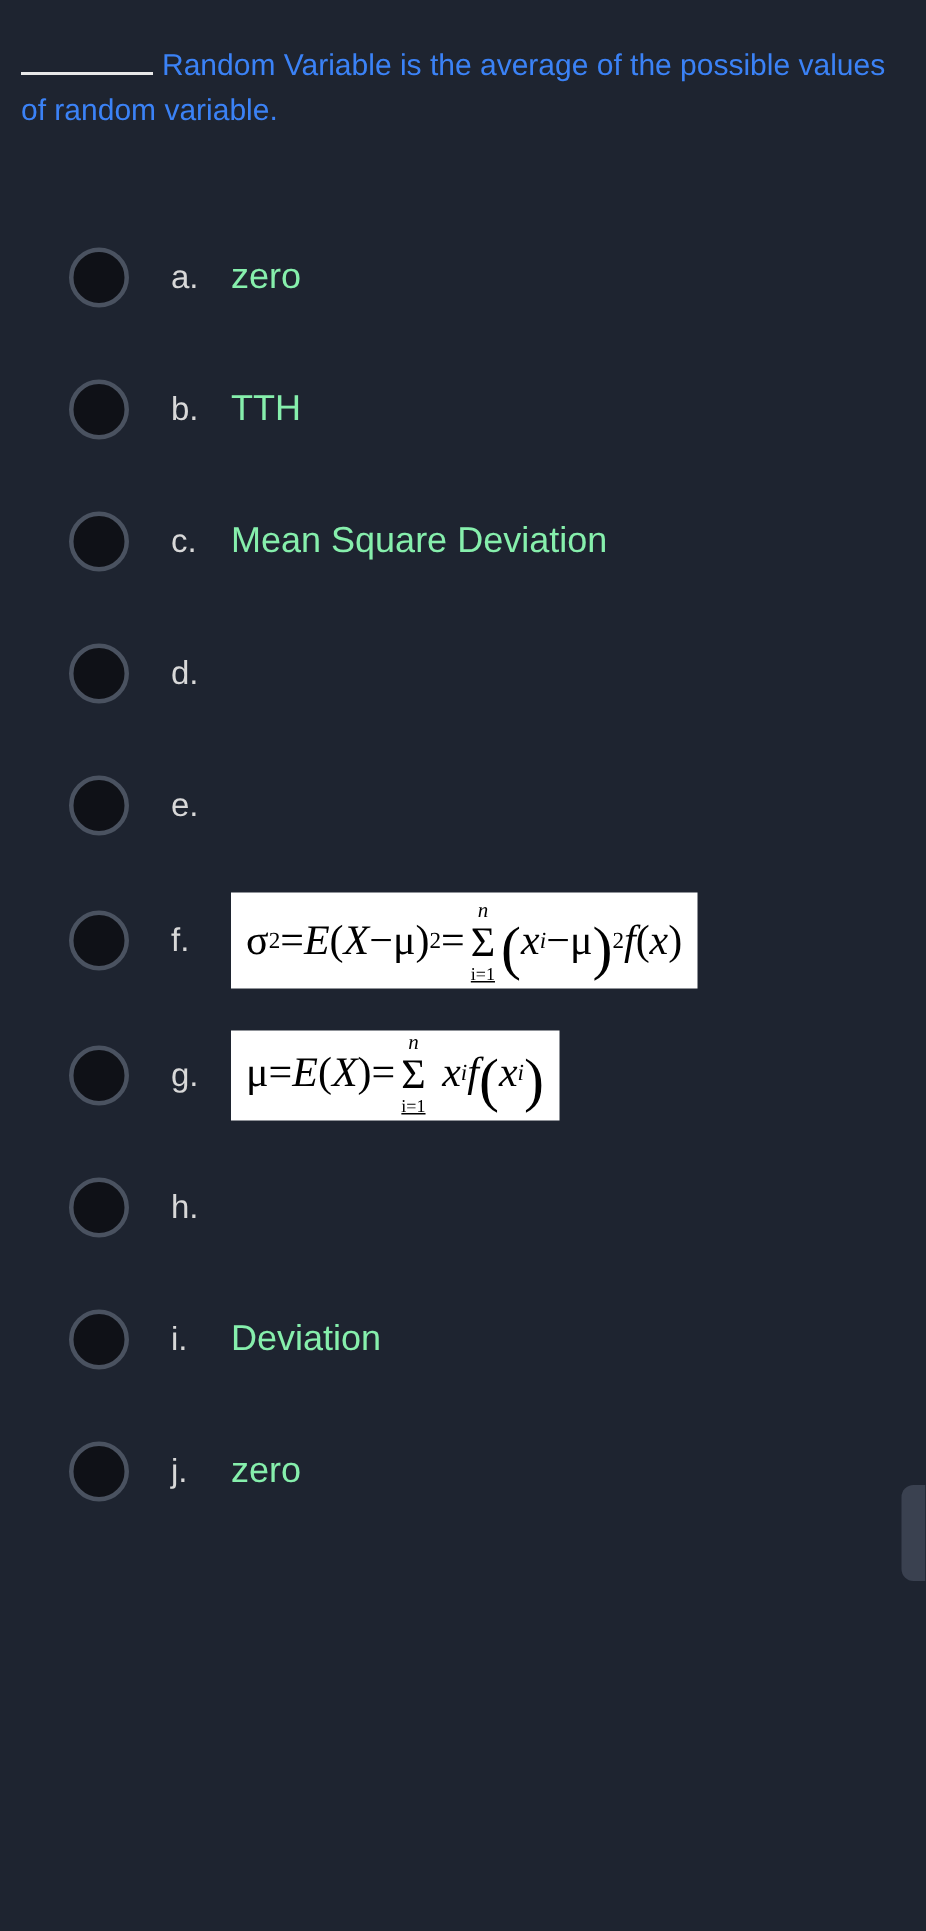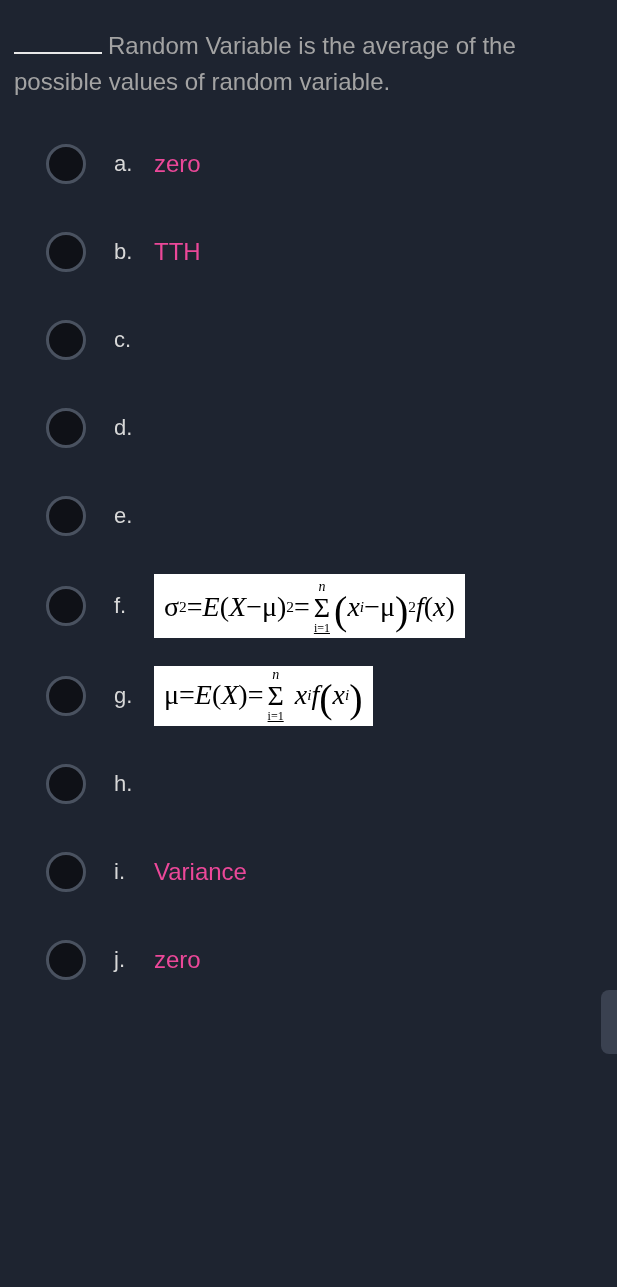--- a/index.html
+++ b/index.html
@@ -11,24 +11,24 @@
       background-color: #1e2430;
       color: #e8e8e8;
       font-family: Arial, Helvetica, sans-serif;
       width: 617px;
       height: 1287px;
       padding: 28px 14px 0 14px;
       position: relative;
       overflow: hidden;
     }
     .question {
-      font-size: 24px;
+      font-size: 20px;
       line-height: 1.5;
-      margin-bottom: 34px;
-      color: #a3a3a3;
+      margin-bottom: 66px;
+      color: #3b82f6;
     }
     .blank {
       display: inline-block;
       border-bottom: 2px solid #e8e8e8;
       width: 88px;
       height: 1.1em;
       vertical-align: baseline;
       margin-right: 6px;
     }
     .options {
@@ -57,21 +57,21 @@
       align-items: center;
       gap: 16px;
     }
     .letter {
       font-size: 22px;
       color: #d8d8d8;
       min-width: 24px;
     }
     .answer-text {
       font-size: 24px;
-      color: #ec4899;
+      color: #86efac;
     }
     .formula-box {
       background: #ffffff;
       color: #000000;
       font-family: 'Times New Roman', Times, serif;
       padding: 6px 10px 4px 10px;
       display: inline-flex;
       align-items: center;
       line-height: 1;
       font-size: 28px;
@@ -146,20 +146,21 @@
     <div class="option-label">
       <span class="letter">b.</span>
       <span class="answer-text">TTH</span>
     </div>
   </div>
 
   <div class="option-row">
     <div class="radio"></div>
     <div class="option-label">
       <span class="letter">c.</span>
+      <span class="answer-text">Mean Square Deviation</span>
     </div>
   </div>
 
   <div class="option-row">
     <div class="radio"></div>
     <div class="option-label">
       <span class="letter">d.</span>
     </div>
   </div>
 
@@ -229,21 +230,21 @@
     <div class="radio"></div>
     <div class="option-label">
       <span class="letter">h.</span>
     </div>
   </div>
 
   <div class="option-row">
     <div class="radio"></div>
     <div class="option-label">
       <span class="letter">i.</span>
-      <span class="answer-text">Variance</span>
+      <span class="answer-text">Deviation</span>
     </div>
   </div>
 
   <div class="option-row">
     <div class="radio"></div>
     <div class="option-label">
       <span class="letter">j.</span>
       <span class="answer-text">zero</span>
     </div>
   </div>

